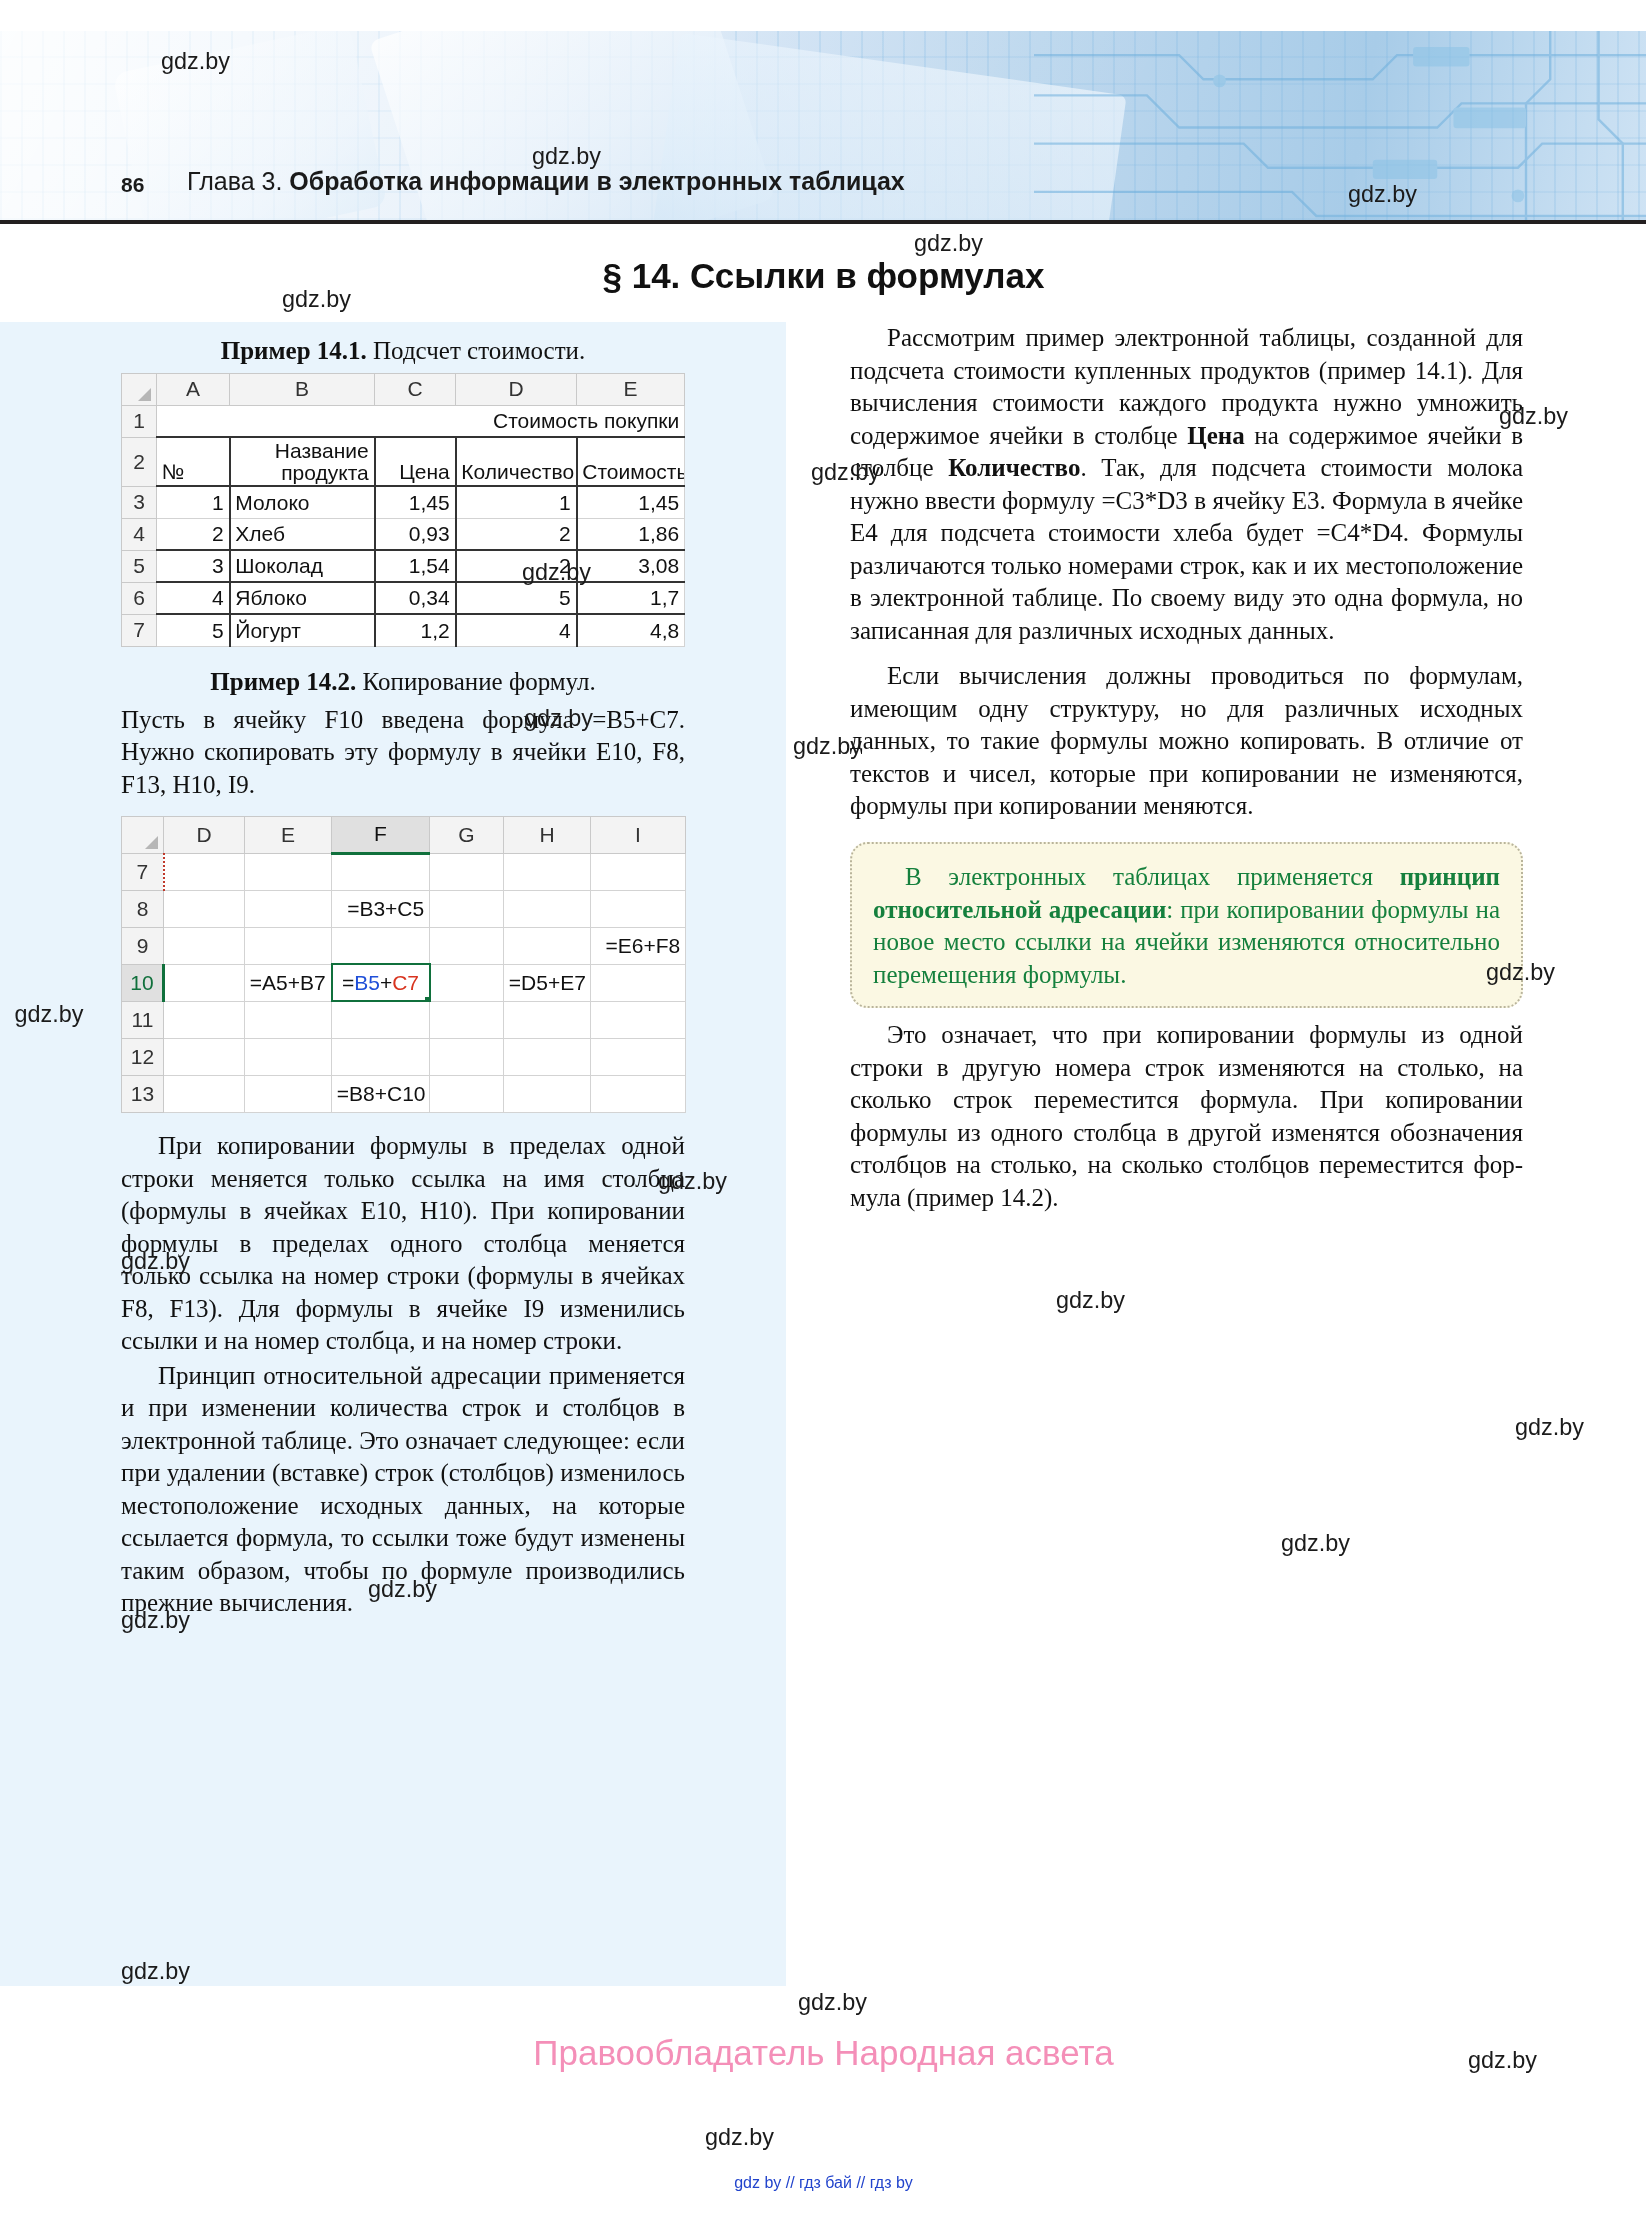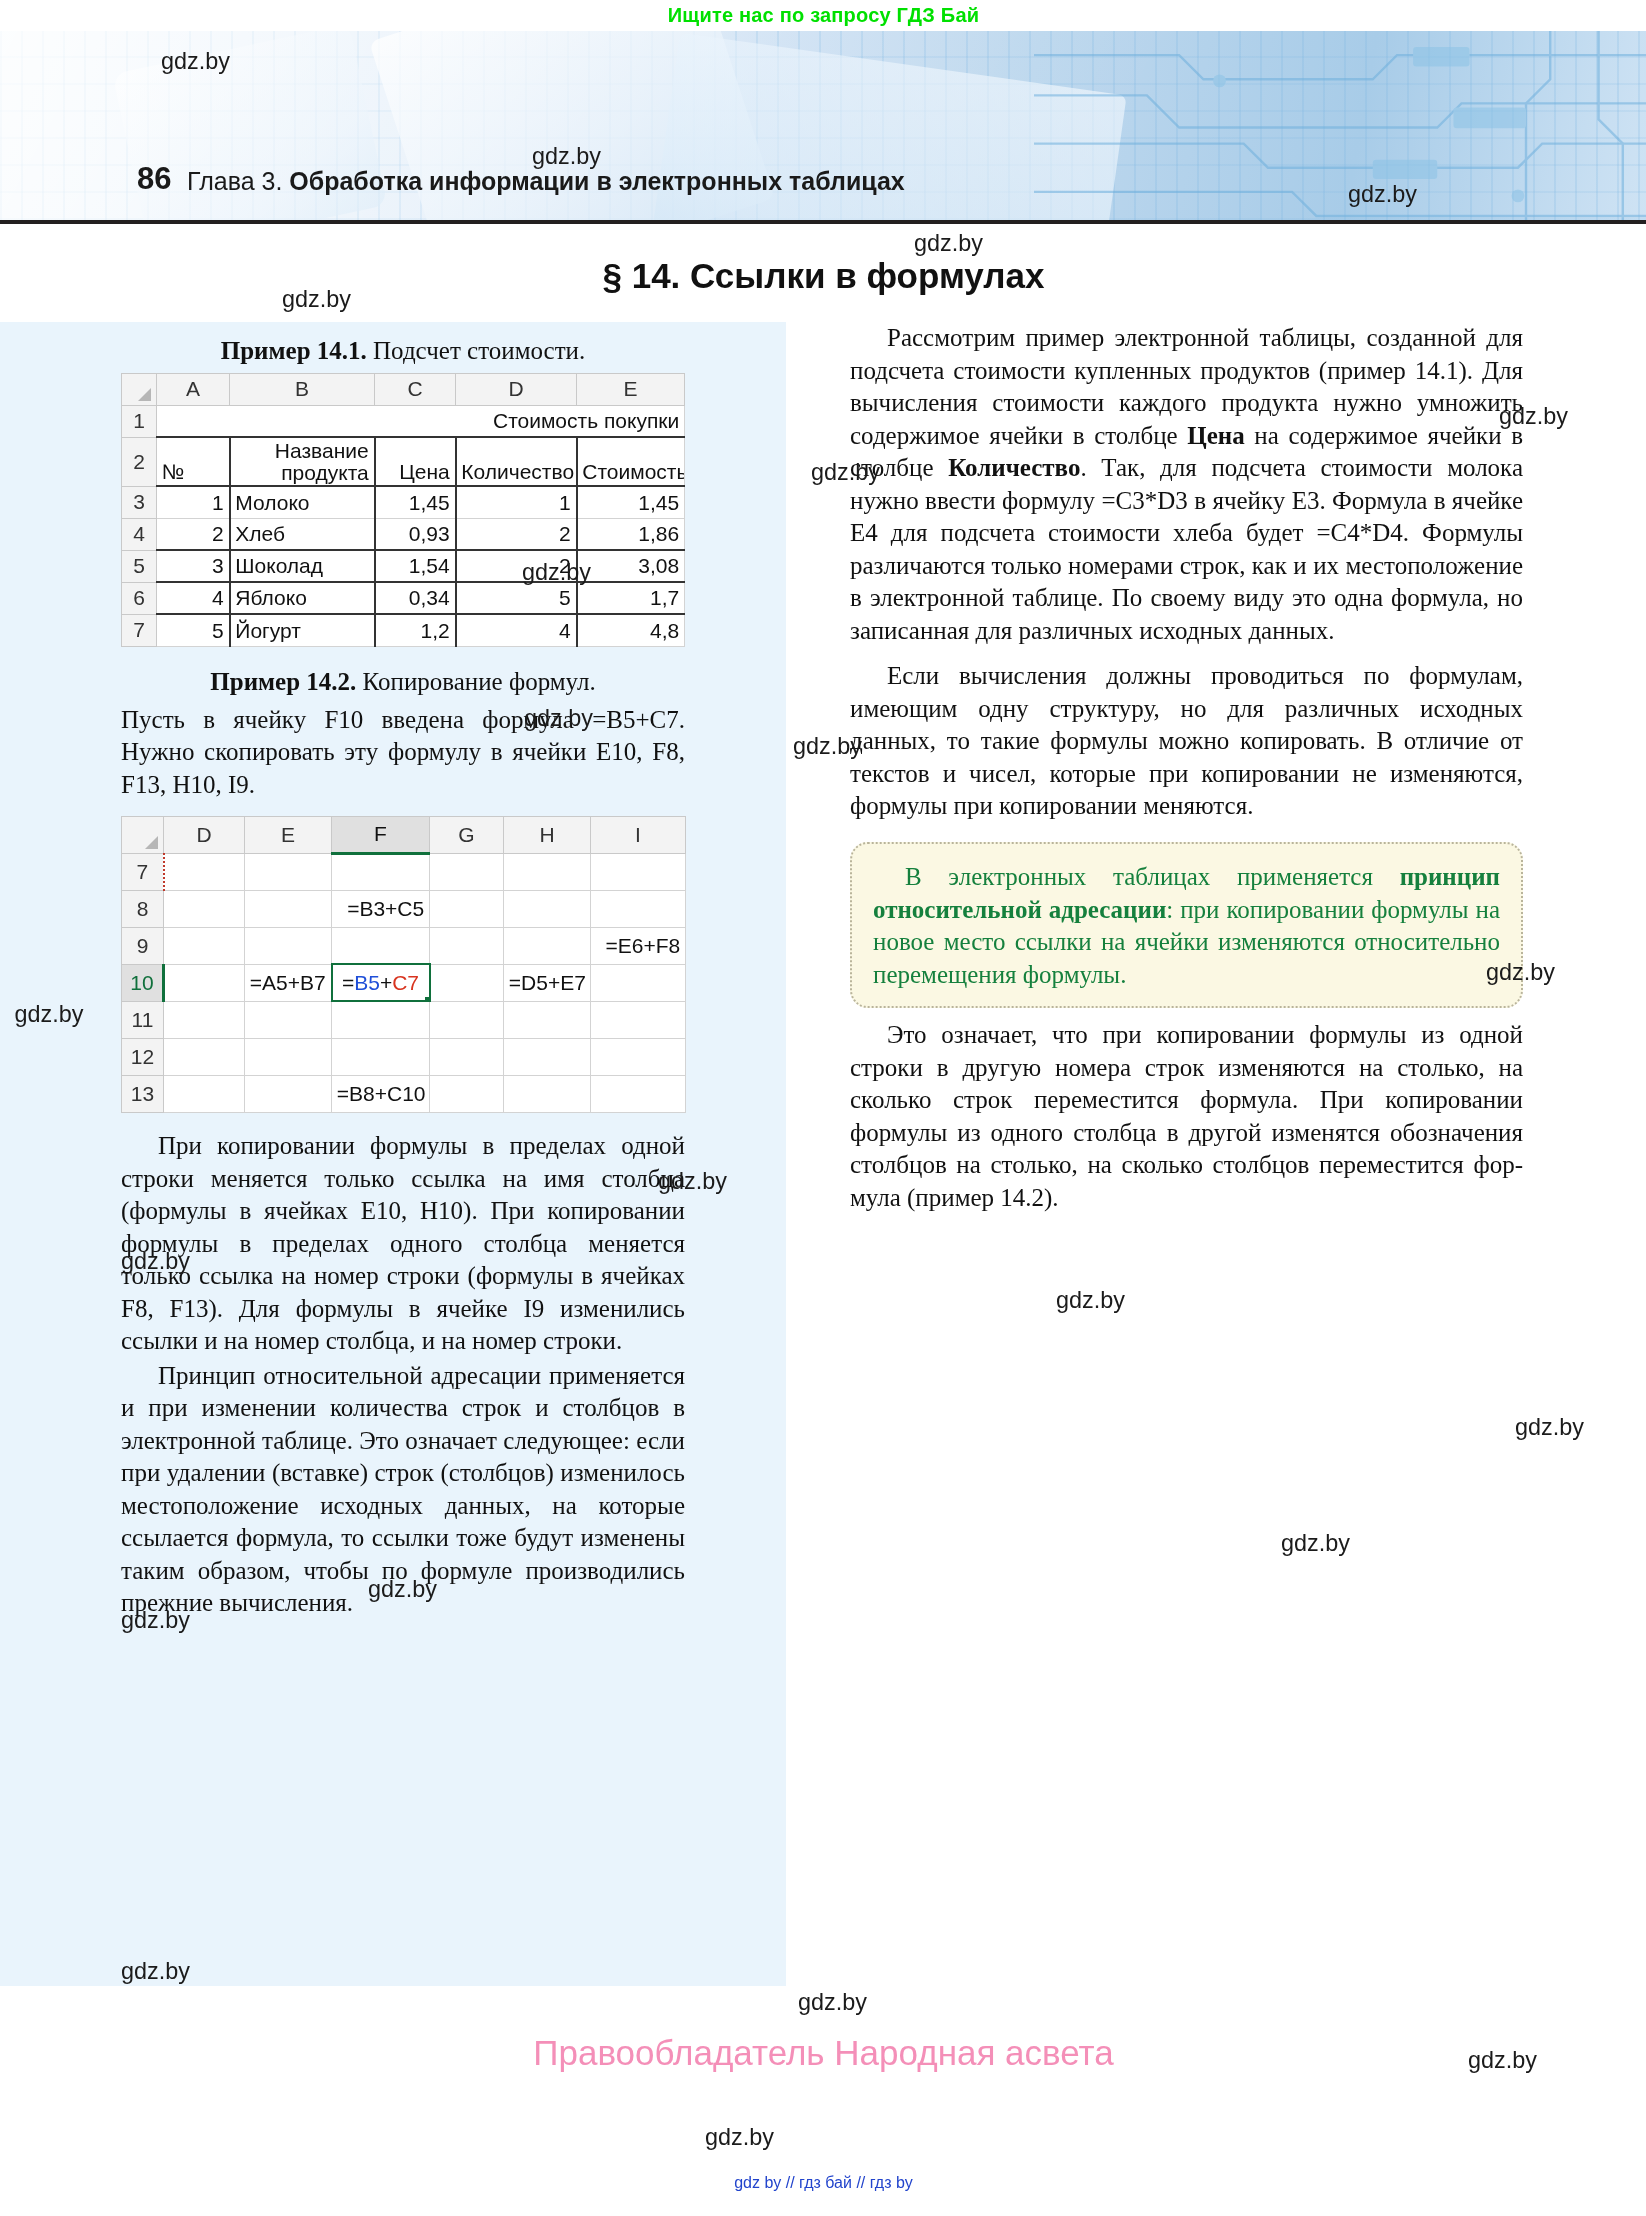--- a/index.html
+++ b/index.html
@@ -74,23 +74,23 @@
   .header-banner .keycap {
     position:absolute; left:129px; top:16px; width:242px; height:185px;
     background: linear-gradient(150deg,#ffffff 0%, #edf5fc 70%, #dcecf8 100%);
     transform: rotate(-12deg);
     opacity:.55;
     border-radius: 14.5px;
   }
 
   .page-num {
     position: absolute;
-    left: 137px; bottom: 22.6px;
-    font-family: "Liberation Sans", sans-serif;
-    font-size: 31px;
+    left: 121px; bottom: 22.6px;
+    font-family: "Liberation Sans", sans-serif;
+    font-size: 21px;
     font-weight: 700;
     color: #1a1a1a;
   }
   .chapter-line {
     position: absolute;
     left: 187px; bottom: 24px;
     font-family: "Liberation Sans", sans-serif;
     font-size: 25px;
     color: #1a1a1a;
     white-space: nowrap;
@@ -281,23 +281,20 @@
     color: #1b1b1b;
     white-space: nowrap;
     pointer-events: none;
   }
 </style>
 </head>
 <body>
 
 <div id="page">
 
-  <div class="promo-strip">
-    <span class="promo-text">Ищите нас по запросу ГДЗ Бай</span>
-  </div>
 
   <div class="header-banner">
     <div class="bg"></div>
     <div class="keycap"></div>
     <div class="chip-a"></div>
     <div class="chip-b"></div>
     <svg class="traces" viewBox="0 0 760 240" preserveAspectRatio="none">
       <g fill="none" stroke="#6fb0dd" stroke-width="3">
         <path d="M0 30 H180 L210 60 H420 L450 30 H760"></path>
         <path d="M0 80 H140 L180 120 H500 L530 90 H760"></path>

